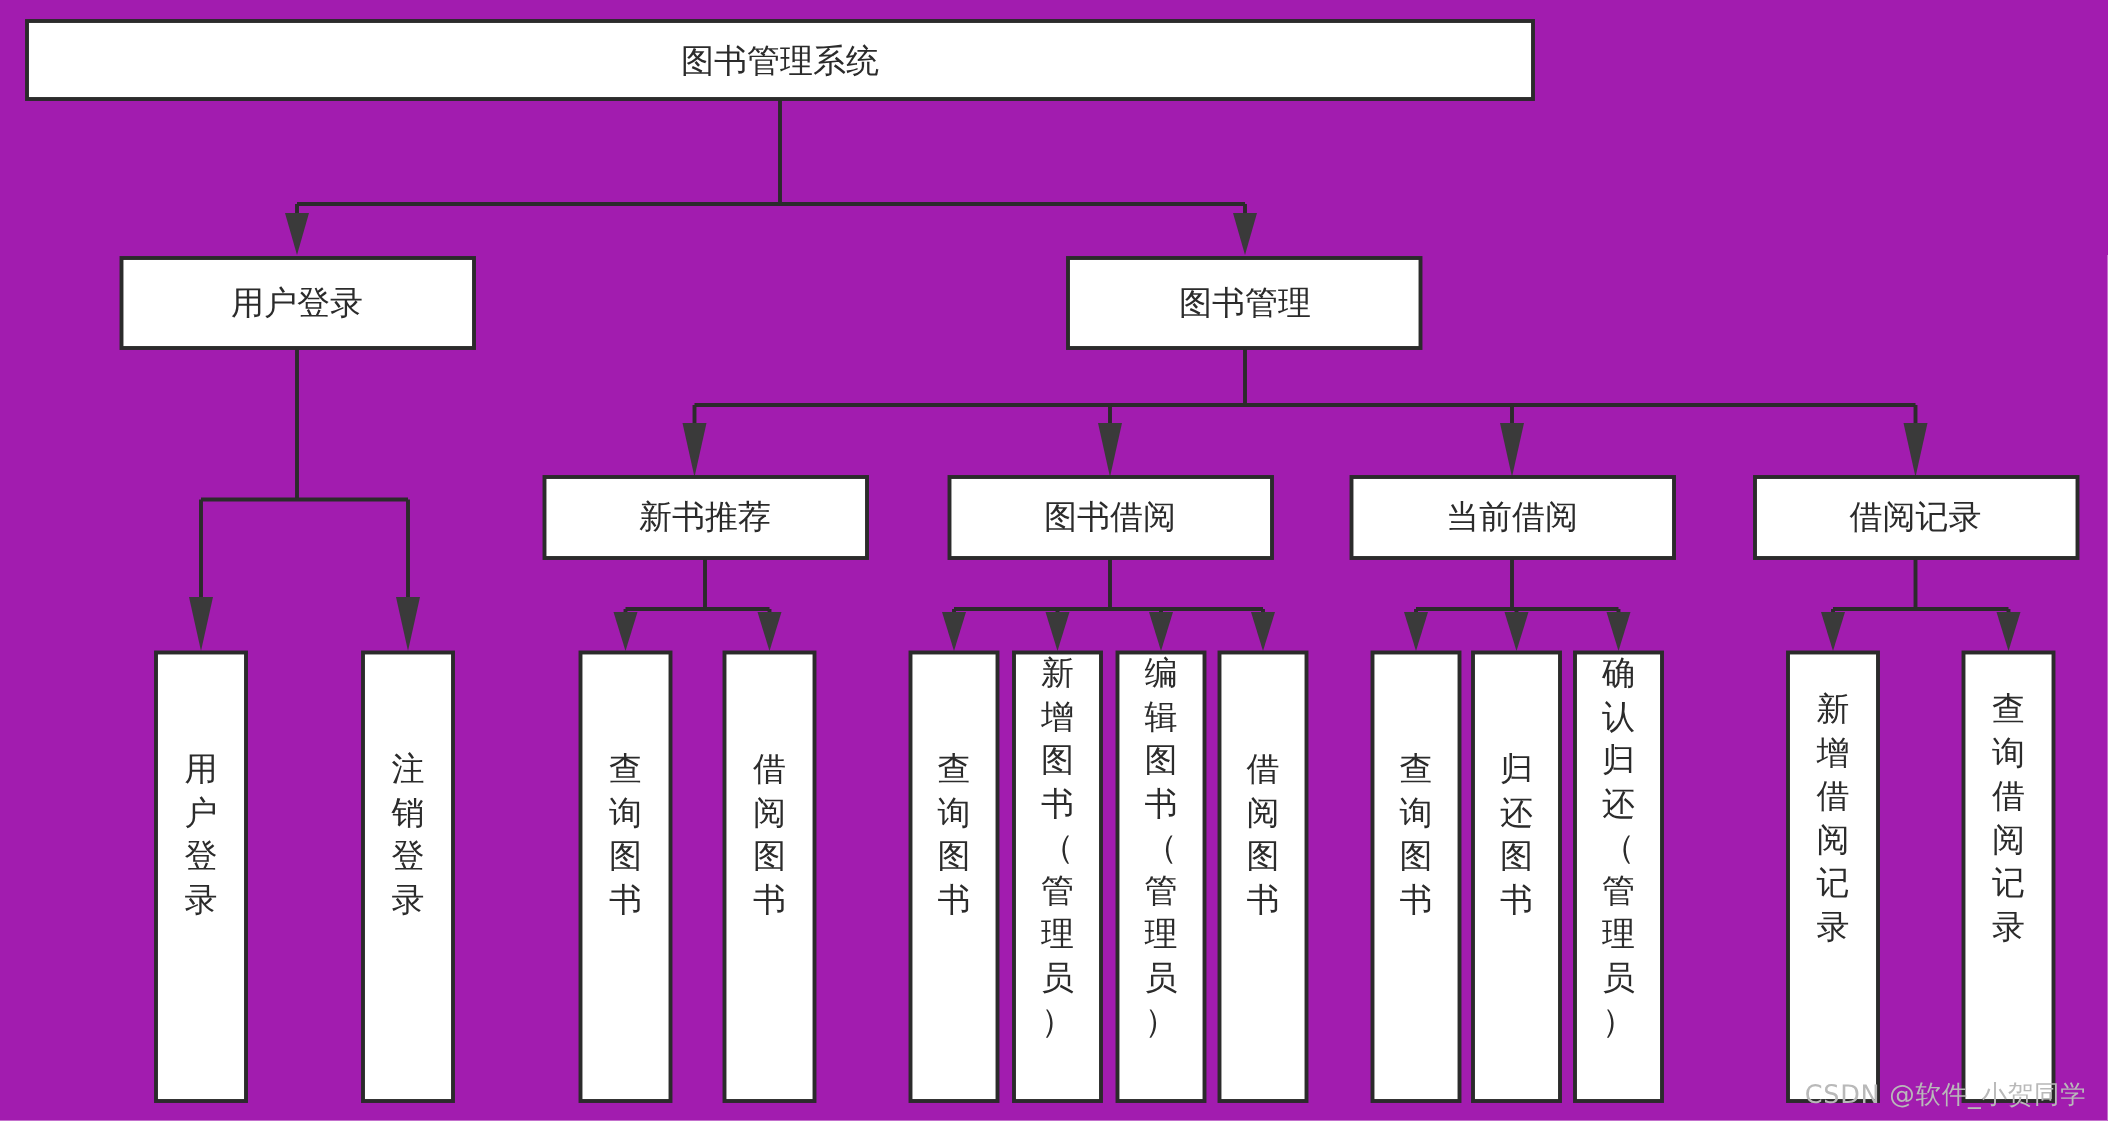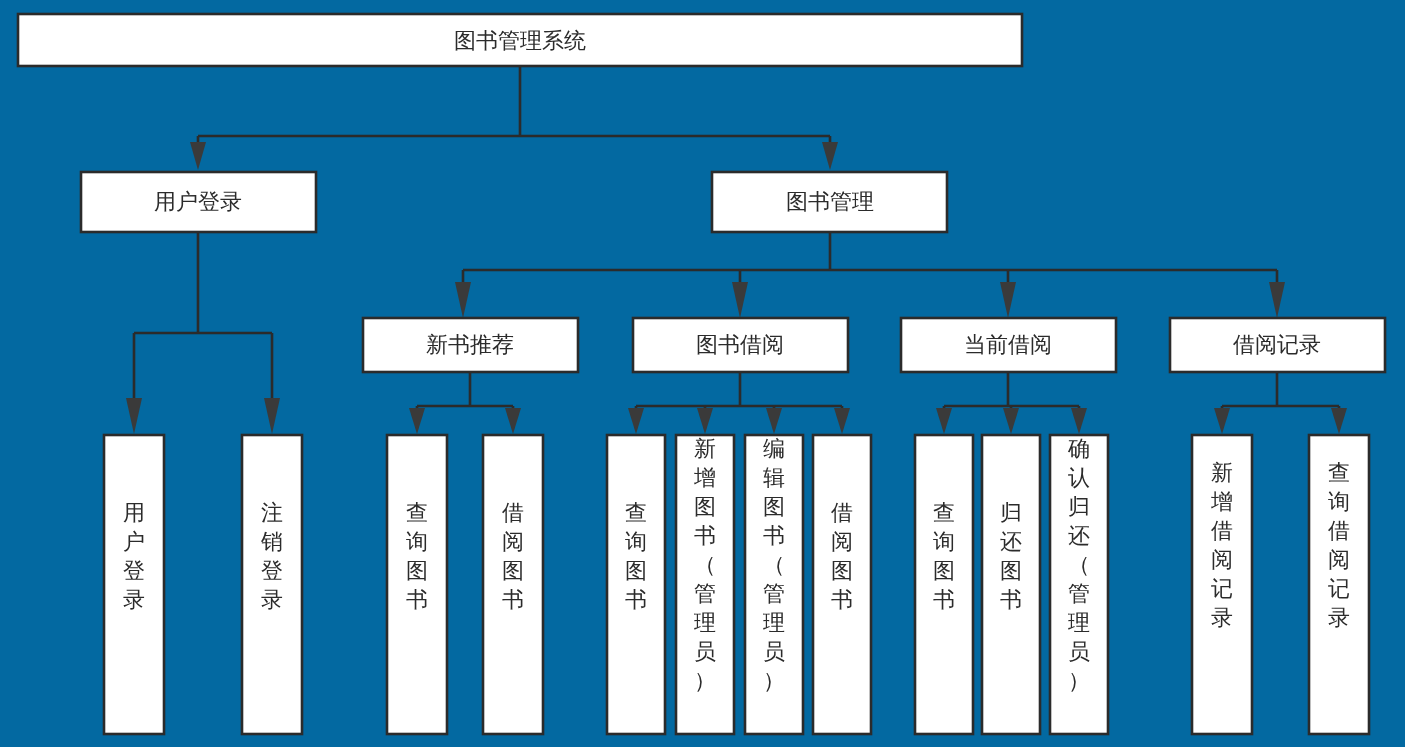--- a/index.html
+++ b/index.html
@@ -10,21 +10,21 @@
   body {
     width: 1405px;
     height: 747px;
     font-family: "DejaVu Sans", "Liberation Sans", sans-serif;
     overflow: hidden;
   }
   #diagram-root {
     position: relative;
     width: 1405px;
     height: 747px;
-    background: #0369a1;
+    background: #a21caf;
   }
   svg.tree-svg {
     position: absolute;
     top: 0;
     left: 0;
     width: 1405px;
     height: 747px;
     display: block;
   }
   .node-box {
@@ -235,13 +235,14 @@
       <rect class="node-box" x="1192" y="435" width="60" height="299"></rect>
       <text class="node-label-v vtext" x="1222" y="480"><tspan x="1222" dy="0">新</tspan><tspan x="1222" dy="29">增</tspan><tspan x="1222" dy="29">借</tspan><tspan x="1222" dy="29">阅</tspan><tspan x="1222" dy="29">记</tspan><tspan x="1222" dy="29">录</tspan></text>
     </g>
     <g>
       <rect class="node-box" x="1309" y="435" width="60" height="299"></rect>
       <text class="node-label-v vtext" x="1339" y="480"><tspan x="1339" dy="0">查</tspan><tspan x="1339" dy="29">询</tspan><tspan x="1339" dy="29">借</tspan><tspan x="1339" dy="29">阅</tspan><tspan x="1339" dy="29">记</tspan><tspan x="1339" dy="29">录</tspan></text>
     </g>
 
   </svg>
 
+  <div class="watermark">CSDN @软件_小贺同学</div>
 </div>
 
 </body></html>

